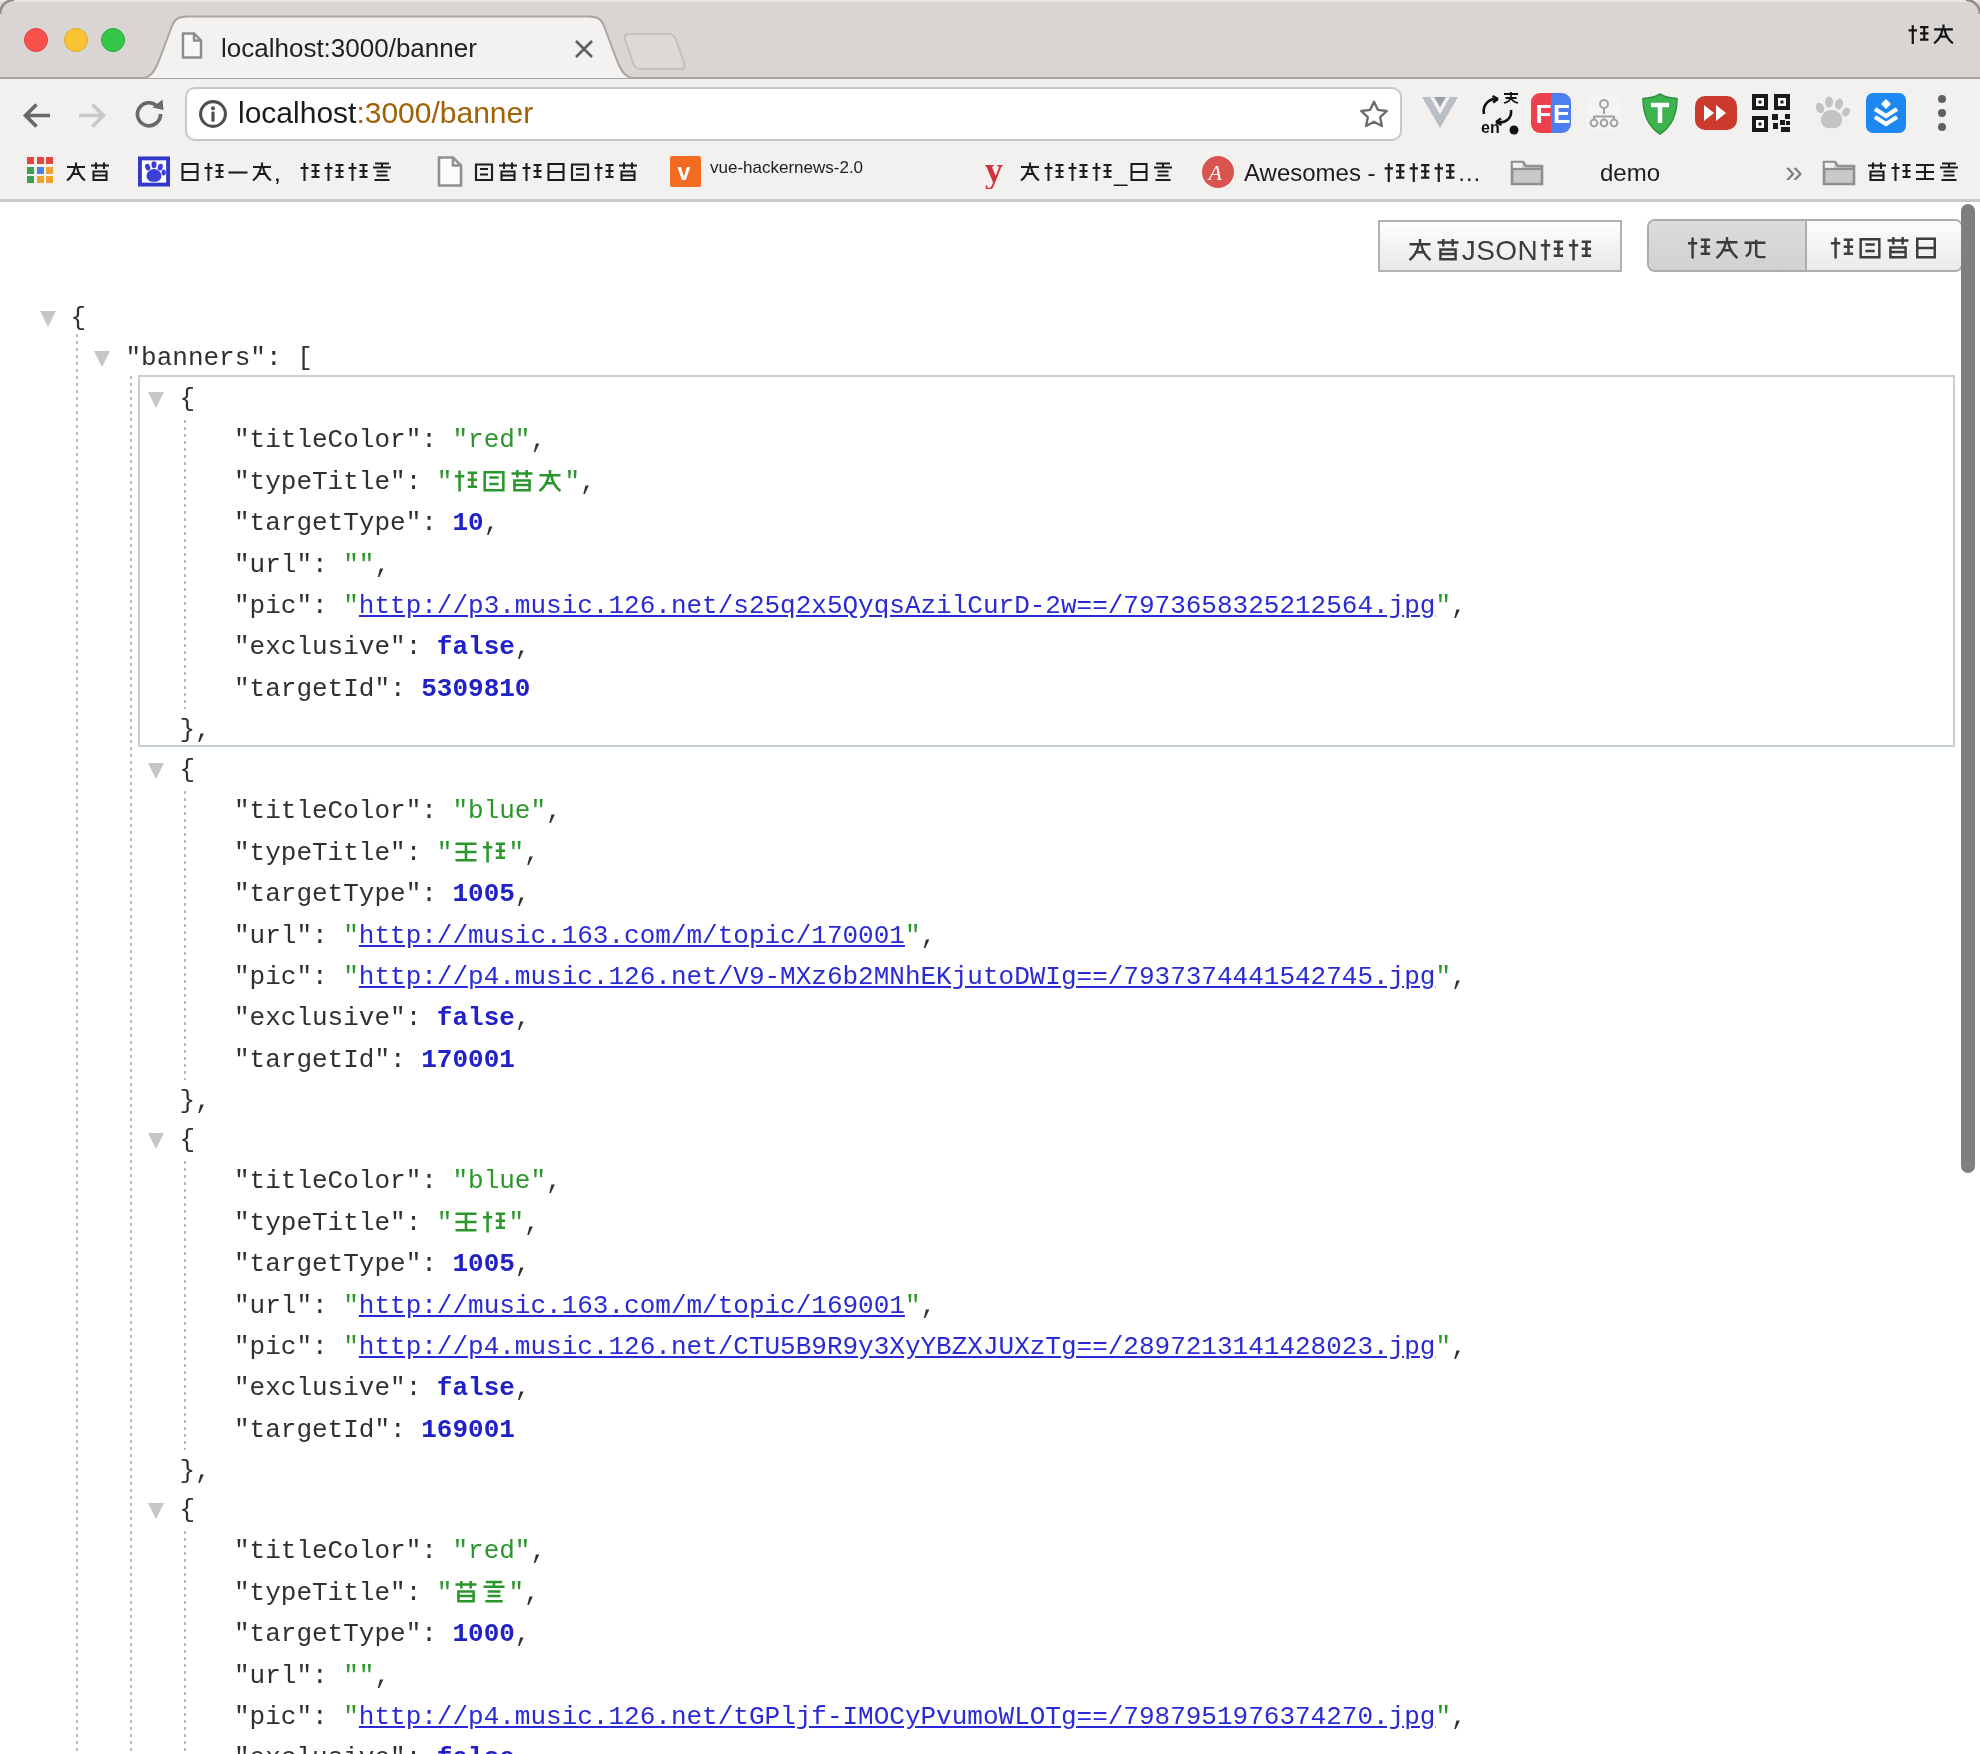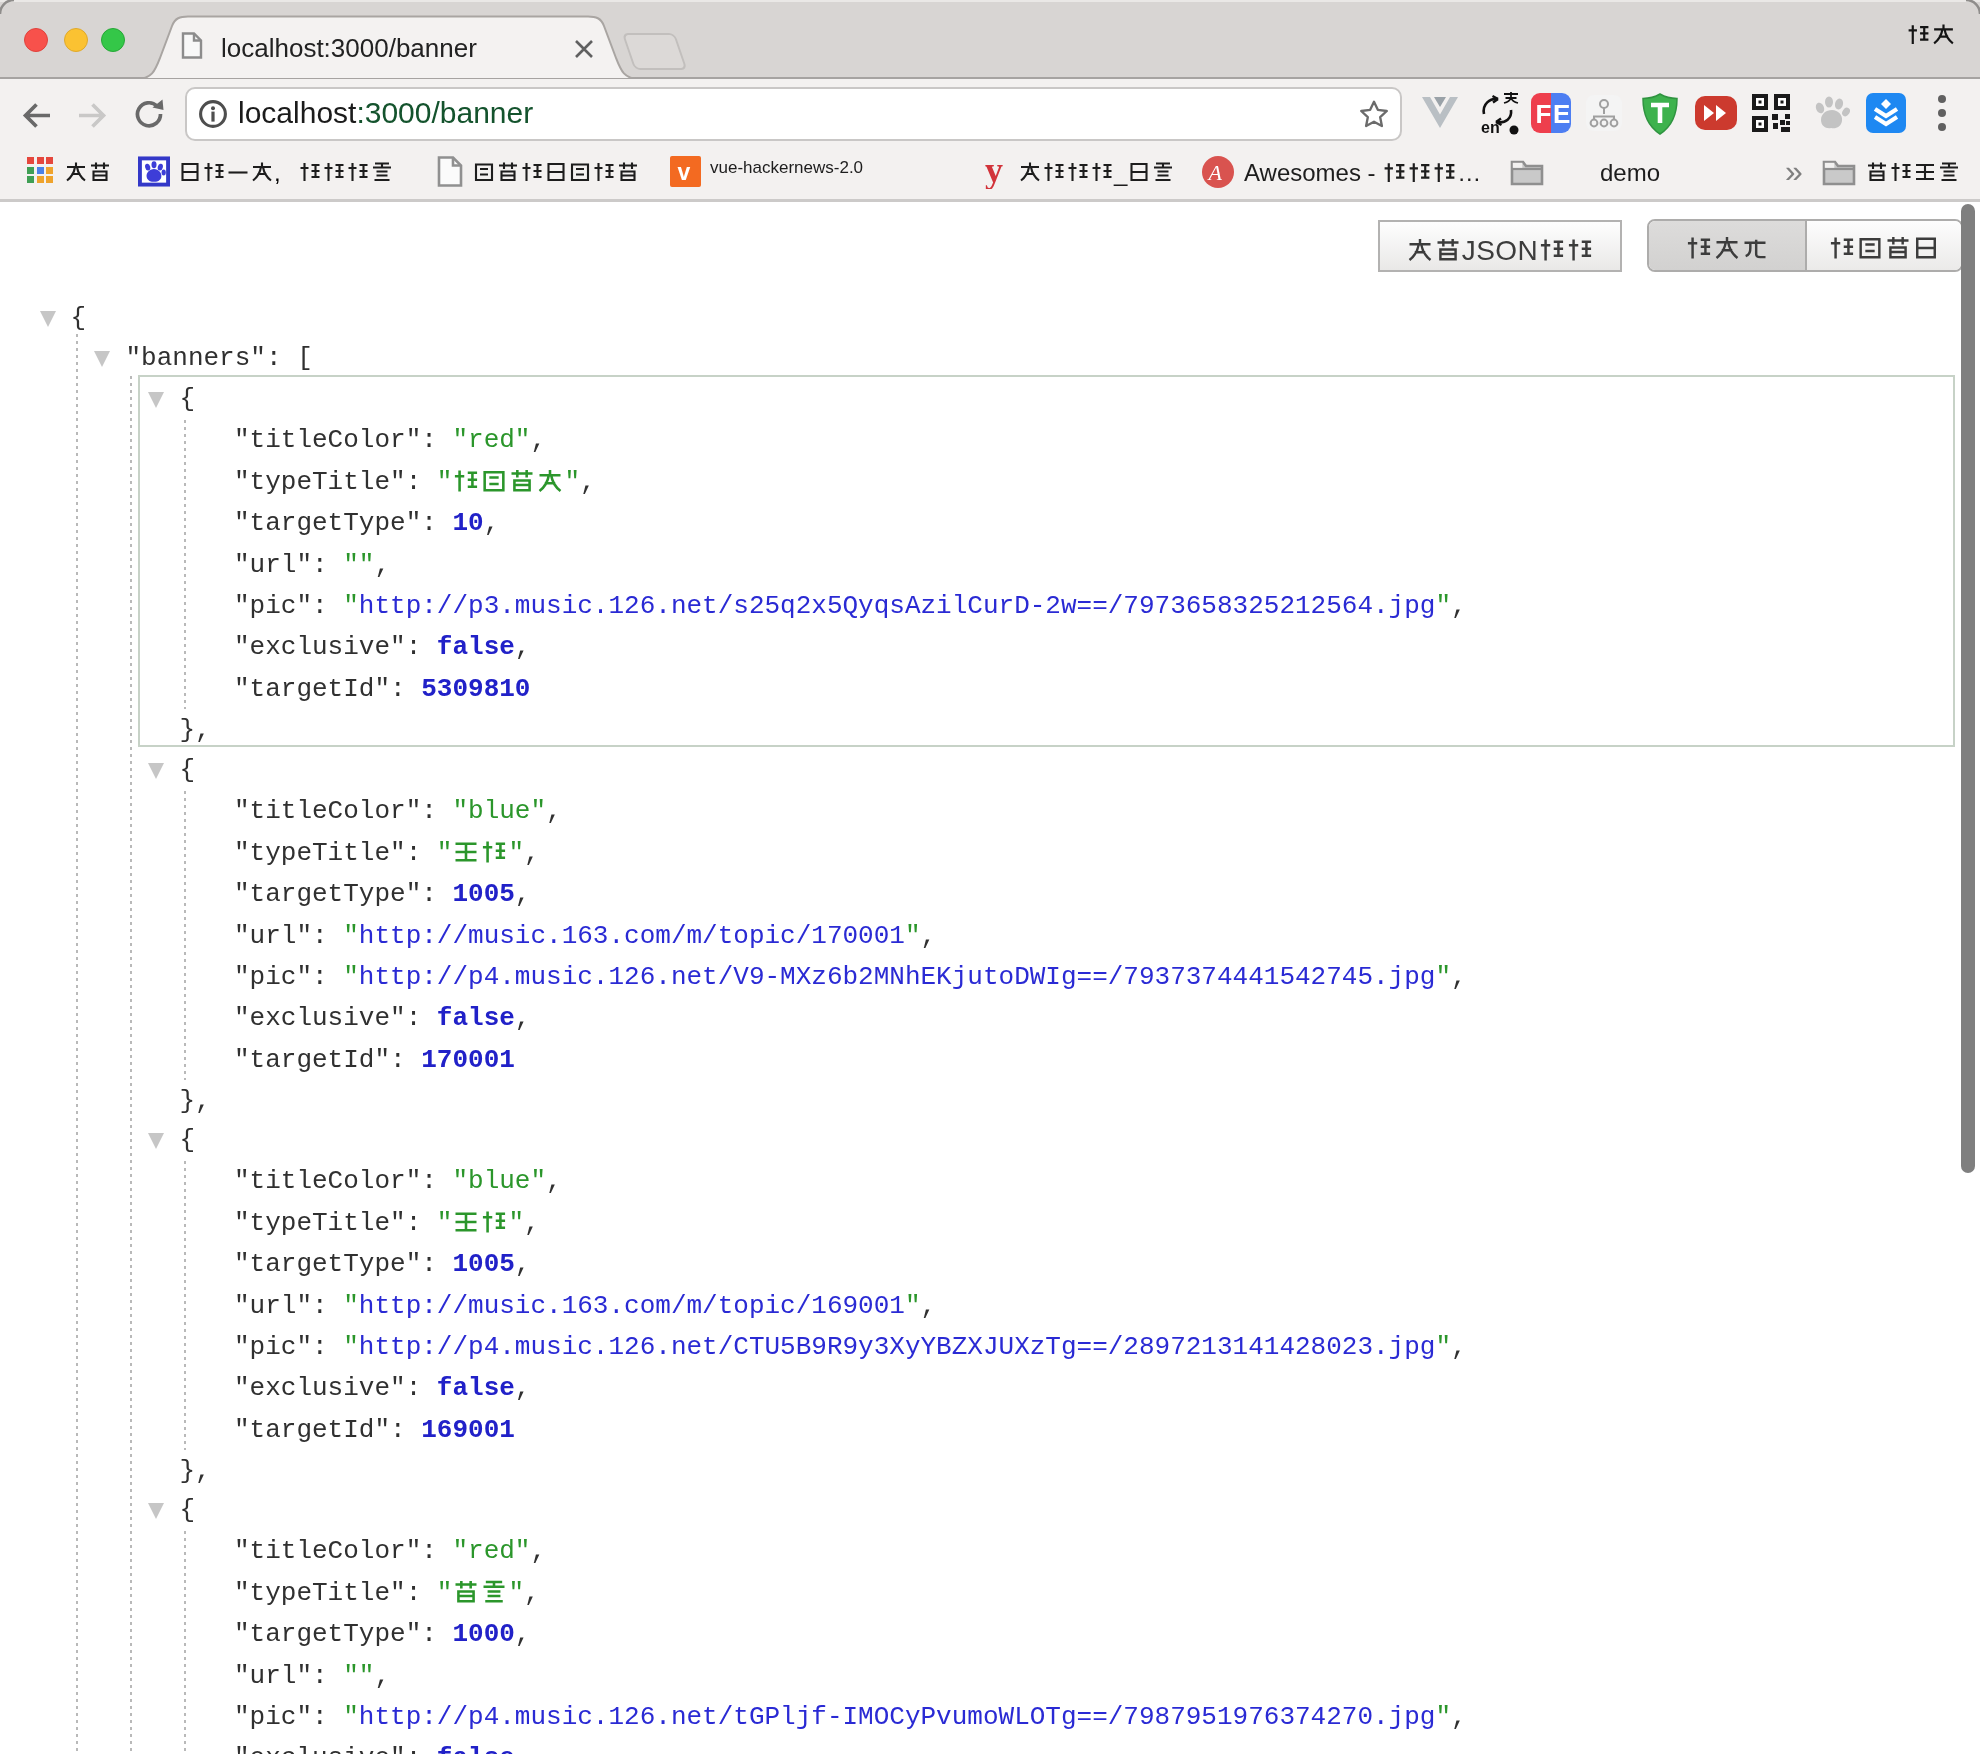--- a/index.html
+++ b/index.html
@@ -1,21 +1,21 @@
 <!DOCTYPE html>
 <html><head><meta charset="utf-8"><style>
 *{margin:0;padding:0;box-sizing:border-box}
 html,body{width:1980px;height:1754px;overflow:hidden;background:#fff;
  font-family:"Liberation Sans",sans-serif}
 .abs{position:absolute}
 .row{position:absolute;font-family:"Liberation Mono",monospace;font-size:26px;
  line-height:42px;height:42px;white-space:pre;color:#303030}
 .g{color:#2b962b}
 .n{color:#2121c8;font-weight:bold}
-.lk{color:#2a2ad4;}
+.lk{color:#2a2ad4;text-decoration:underline}
 .tri{position:absolute;width:0;height:0;border-left:8.5px solid transparent;
  border-right:8.5px solid transparent;border-top:16px solid #c6c6c6}
 .dot{position:absolute;width:2px;background:repeating-linear-gradient(to bottom,#b9b9b9 0 3px,transparent 3px 7px)}
 </style></head><body>
 <div class="abs" style="left:0;top:0;width:1980px;height:77px;background:#d8d5d3;border-top:2px solid #eae8e6"></div>
 <div class="abs" style="left:0;top:76.5px;width:1980px;height:2.5px;background:#a6a3a1"></div>
 <svg class="abs" style="left:0;top:0" width="14" height="14" viewBox="0 0 14 14">
     <path d="M0 14 A14 14 0 0 1 14 0" fill="none" stroke="#8f8d8b" stroke-width="2.5"></path>
   </svg>
 <svg class="abs" style="left:1966px;top:0" width="14" height="14" viewBox="0 0 14 14">
@@ -52,21 +52,21 @@
 <svg class="abs" style="left:134px;top:99px" width="30" height="30" viewBox="0 0 30 30">
 <path d="M26.5 15 A11.5 11.5 0 1 1 23 7" fill="none" stroke="#696969" stroke-width="3.7"></path>
 <path d="M18.5 8.5 L29.5 11 L28.5 0.5 Z" fill="#696969"></path>
   </svg>
 <div class="abs" style="left:185px;top:87px;width:1217px;height:54px;background:#fff;border:2px solid #c9c7c6;border-radius:10px"></div>
 <svg class="abs" style="left:199px;top:100px" width="28" height="28" viewBox="0 0 28 28">
 <circle cx="14" cy="14" r="12.4" fill="none" stroke="#4e4e4e" stroke-width="3.1"></circle>
 <circle cx="14" cy="8.2" r="2" fill="#4e4e4e"></circle>
 <rect x="12.4" y="11.6" width="3.2" height="10" fill="#4e4e4e"></rect>
   </svg>
-<div class="abs" style="left:238px;top:96px;font-size:30px"><span style="color:#1b1b1b">localhost</span><span style="color:#14532d">:3000/banner</span></div>
+<div class="abs" style="left:238px;top:96px;font-size:30px"><span style="color:#1b1b1b">localhost</span><span style="color:#a16207">:3000/banner</span></div>
 <svg class="abs" style="left:1358px;top:98px" width="32" height="32" viewBox="0 0 30 30">
 <path d="M15 3.5 L18.6 11.1 L27 12.2 L20.8 18 L22.4 26.3 L15 22.2 L7.6 26.3 L9.2 18 L3 12.2 L11.4 11.1 Z" fill="none" stroke="#6b6b6b" stroke-width="2.2" stroke-linejoin="round"></path>
   </svg>
 <svg class="abs" style="left:1420px;top:95px" width="40" height="36" viewBox="0 0 40 36">
 <path d="M2 2 L20 33 L38 2 L30 2 L20 19.5 L10 2 Z" fill="#b9bfc4"></path>
 <path d="M14 2 L20 12 L26 2 Z" fill="#9aa2a8"></path>
   </svg>
 <svg class="abs" style="left:1474px;top:90px" width="46" height="46" viewBox="0 0 46 46">
 <path d="M10 24 C8 14 16 8 24 9" fill="none" stroke="#111" stroke-width="2.6"></path>
 <path d="M24 9 l-5.5 -3 M24 9 l-5 3.5" fill="none" stroke="#111" stroke-width="2.4"></path>

